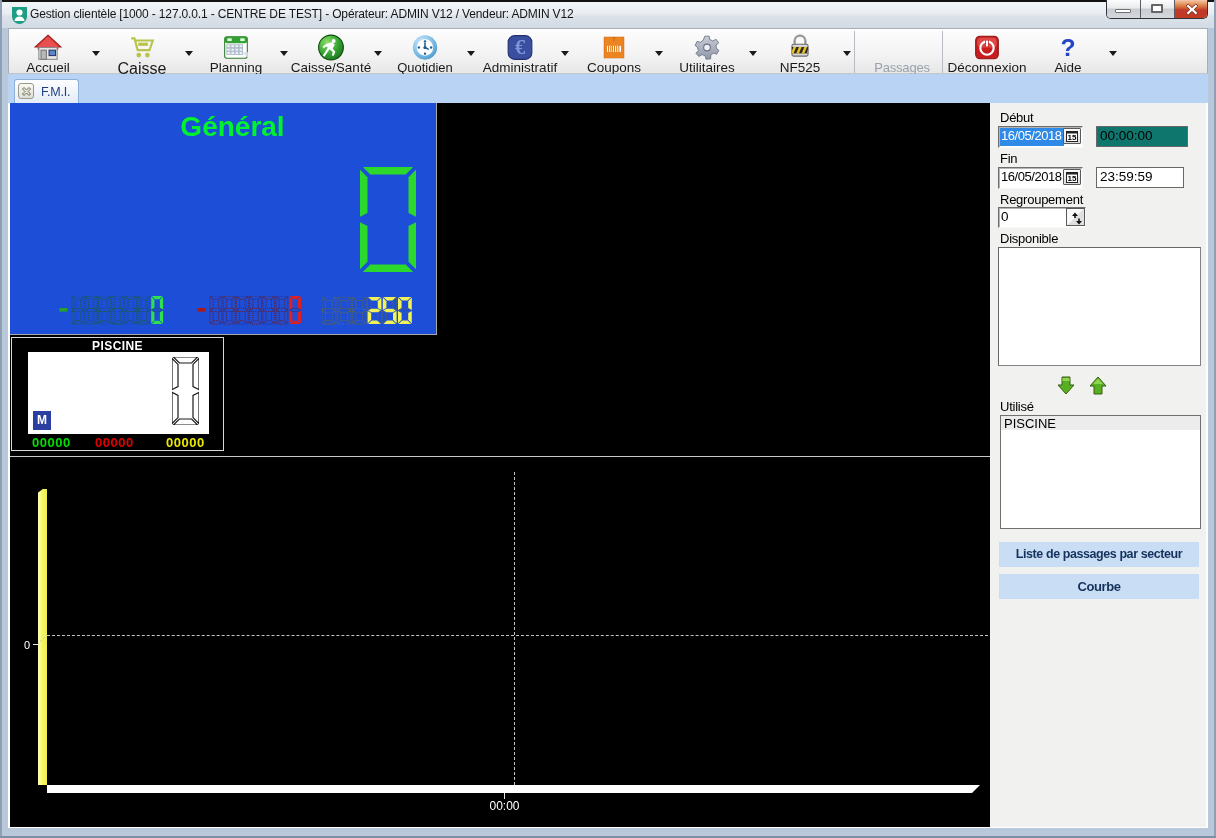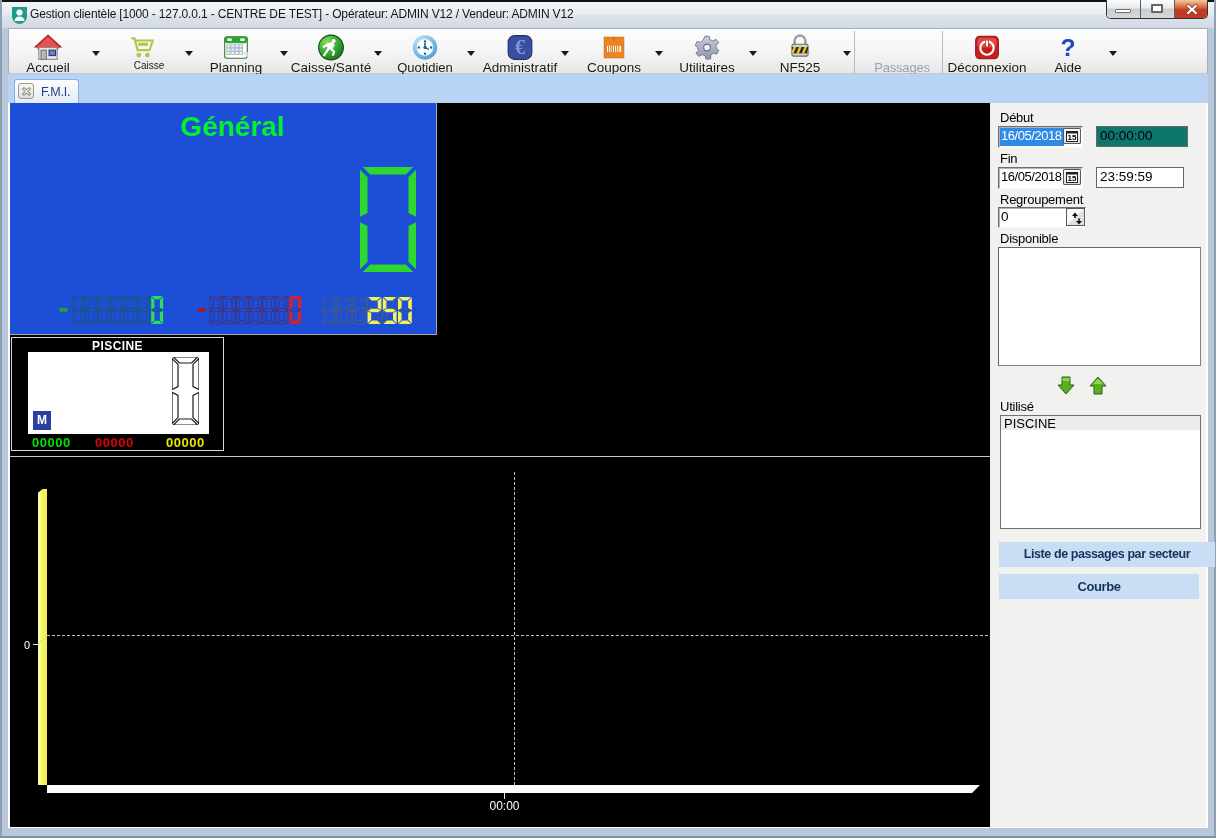--- a/index.html
+++ b/index.html
@@ -51,21 +51,21 @@
     <div style="position:absolute;left:-16px;top:31px;width:110px;text-align:center;font-size:13.5px;color:#1a1a1a">Accueil</div>
 <div style="position:absolute;left:83px;top:22px;width:0;height:0;border-left:4.5px solid transparent;border-right:4.5px solid transparent;border-top:5px solid #1a1a1a"></div>
 <div style="position:absolute;left:93px;top:5px;width:80px;height:26px;text-align:center"><svg width="28" height="27" viewBox="0 0 26 25">
 <g fill="none" stroke="#b9c44a" stroke-width="2">
 <path d="M3,4 h3 l3,11 h11 l3,-9 h-16"></path>
 </g>
 <rect x="9.5" y="8" width="9" height="3" fill="#b9c44a"></rect>
 <circle cx="10" cy="19.5" r="2.2" fill="#b9c44a"></circle>
 <circle cx="18" cy="19.5" r="2.2" fill="#b9c44a"></circle>
 </svg></div>
-    <div style="position:absolute;left:85px;top:31px;width:110px;text-align:center;font-size:10px;color:#1a1a1a">Caisse</div>
+    <div style="position:absolute;left:78px;top:31px;width:110px;text-align:center;font-size:16px;color:#1a1a1a">Caisse</div>
 <div style="position:absolute;left:176px;top:22px;width:0;height:0;border-left:4.5px solid transparent;border-right:4.5px solid transparent;border-top:5px solid #1a1a1a"></div>
 <div style="position:absolute;left:187px;top:5px;width:80px;height:26px;text-align:center"><svg width="28" height="27" viewBox="0 0 26 25">
 <rect x="2.5" y="2.5" width="21" height="20" rx="2" fill="#fff" stroke="#2a7a2a"></rect>
 <rect x="2.5" y="2.5" width="21" height="6" rx="2" fill="#33a033"></rect>
 <rect x="5" y="4" width="4" height="2.5" fill="#e8ffe8"></rect>
 <rect x="17" y="4" width="4" height="2.5" fill="#e8ffe8"></rect>
 <g stroke="#aab6c6" stroke-width="0.8" fill="#f2f5fa">
 <rect x="4.5" y="10" width="3.2" height="2.6"></rect>
           <rect x="8.3" y="10" width="3.2" height="2.6"></rect>
           <rect x="12.1" y="10" width="3.2" height="2.6"></rect>
@@ -448,18 +448,18 @@
 <path d="M9,2.5 L14,8 H4 z" fill="#8fd44e"></path>
 </svg>
 
 <div class="abs lbl" style="left:1000px;top:399px">Utilisé</div>
 <div class="abs" style="left:1000px;top:415px;width:201px;height:114px;background:#fff;border:1px solid #707070">
 <div style="position:absolute;left:0px;top:0px;width:199px;height:14px;background:#ececec">
       <div style="position:absolute;left:3px;top:0px;font-size:13px;color:#000">PISCINE</div>
     </div>
 </div>
 
-<div class="abs" style="left:999px;top:542px;width:216px;height:25px;background:#c9def5">
+<div class="abs" style="left:999px;top:542px;width:200px;height:25px;background:#c9def5">
     <div style="position:absolute;left:0;top:5px;width:100%;text-align:center;font-size:12.5px;letter-spacing:-0.42px;font-weight:bold;color:#15325c">Liste de passages par secteur</div>
   </div>
 <div class="abs" style="left:999px;top:574px;width:200px;height:25px;background:#c9def5">
     <div style="position:absolute;left:0;top:5px;width:100%;text-align:center;font-size:13px;letter-spacing:-0.42px;font-weight:bold;color:#15325c">Courbe</div>
   </div>
 
 </body></html>

